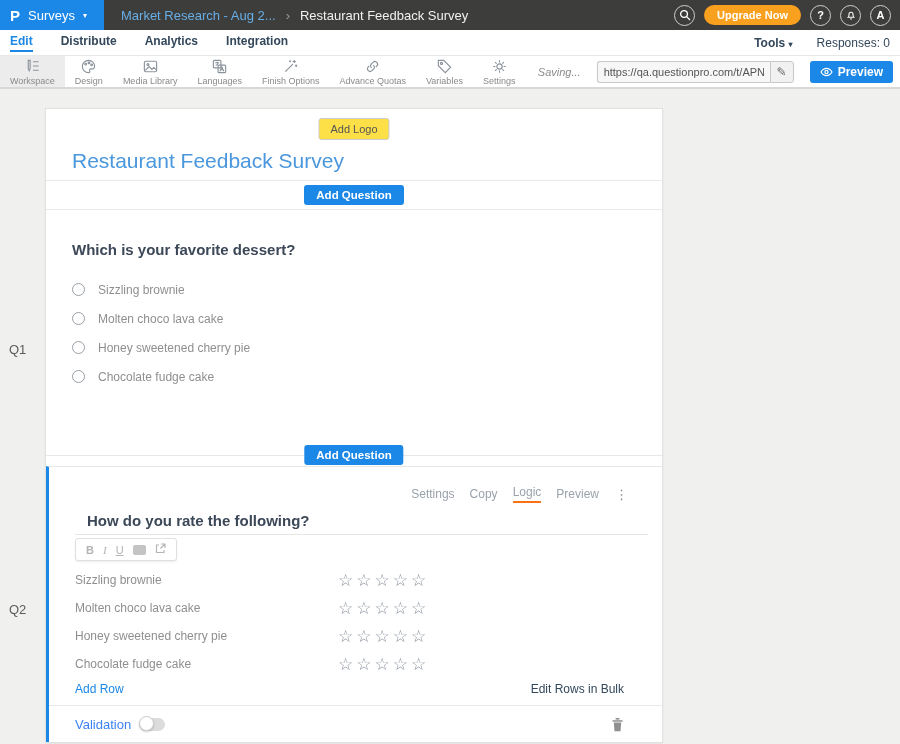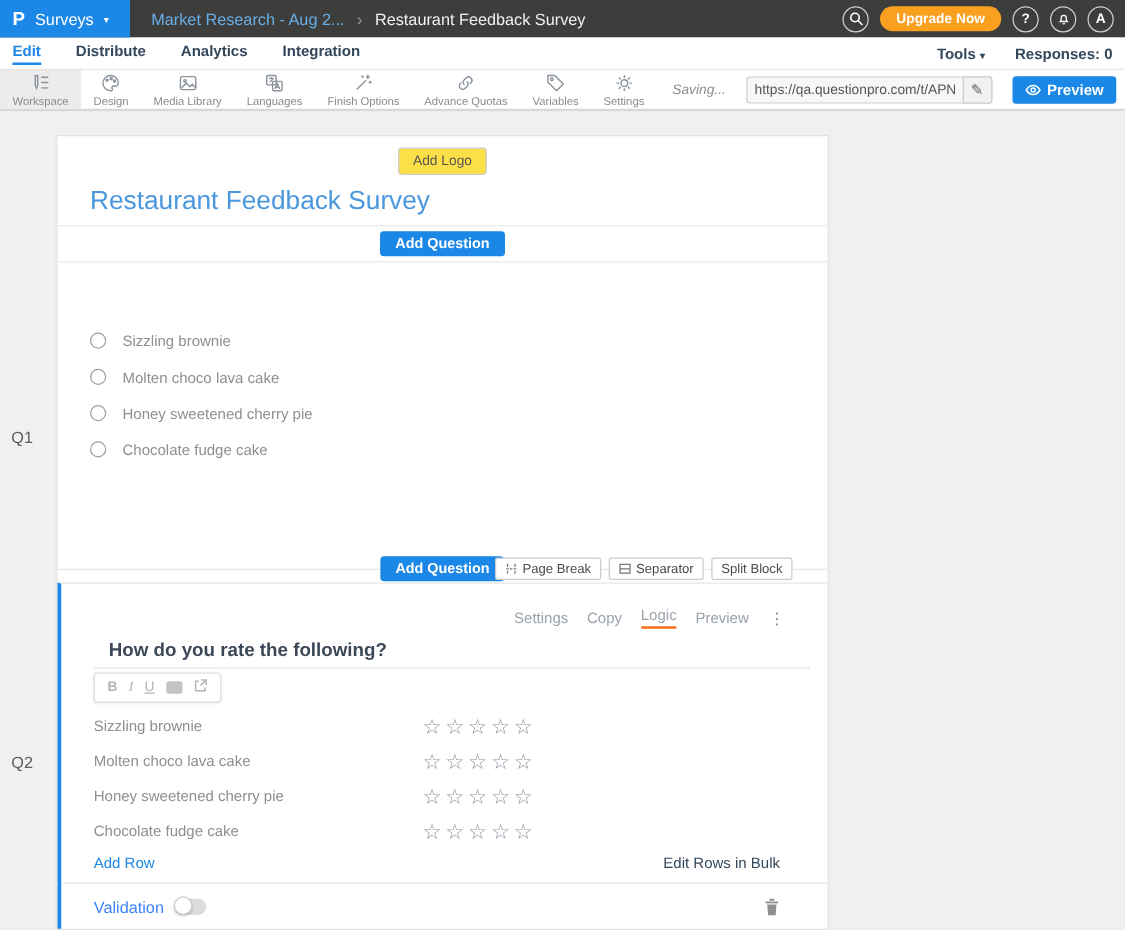--- a/index.html
+++ b/index.html
@@ -25,21 +25,21 @@
     padding:4px 13px; border-radius:11px; cursor:pointer; }
 
   
   .subnav { height:26px; background:#fff; display:flex; align-items:center; gap:28px;
     padding-left:10px; border-bottom:1px solid #e8e8e8; font-size:12px; font-weight:700; color:#33475b; }
   .tab { cursor:pointer; padding-bottom:2px; border-bottom:2px solid transparent; }
   .tab.active { color:#1b87e6; border-bottom-color:#1b87e6; }
   .subnav-right { margin-left:auto; display:flex; align-items:center; gap:24px; padding-right:10px; }
   .tools-label { cursor:pointer; }
   .tools-label .caret { font-size:8px; color:#33475b; }
-  .responses-label { font-weight:700; }
+  .responses-label { font-weight:400; }
 
   
   .qtoolbar { height:33px; background:#fff; display:flex; align-items:stretch;
     border-bottom:2px solid #d8d8d8; }
   .qt-item { display:flex; flex-direction:column; align-items:center; justify-content:center;
     gap:1px; padding:0 10px; min-width:48px; font-size:9px; color:#8a8a8a; cursor:pointer; }
   .qt-item.selected { background:#ececec; }
   .qt-item svg { stroke:#8a929b; fill:none; stroke-width:1.2; }
   .qt-right { margin-left:auto; display:flex; align-items:center; gap:16px; padding-right:7px; }
   .saving-label { font-style:italic; color:#8c8c8c; font-size:11px; }
@@ -256,20 +256,21 @@
       <span class="survey-title">Restaurant Feedback Survey</span>
     </div>
 
     <div class="section-divider"></div>
     <div class="addq-row">
       <span class="addq-btn">Add Question</span>
     </div>
     <div class="section-divider"></div>
 
     <div class="q1-section">
+      <div class="q-question">Which is your favorite dessert?</div>
       <div class="options">
 
           <div class="option-row">
             <span class="radio"></span>
             <span class="option-label">Sizzling brownie</span>
           </div>
 
           <div class="option-row">
             <span class="radio"></span>
             <span class="option-label">Molten choco lava cake</span>
@@ -283,39 +284,20 @@
           <div class="option-row">
             <span class="radio"></span>
             <span class="option-label">Chocolate fudge cake</span>
           </div>
         </div>
     </div>
 
     <div class="addq-row2">
       <div class="hairline"></div>
       <span class="addq-btn">Add Question</span>
-      <span class="block-btns">
-        <span class="block-btn">
-          <svg width="10" height="10" viewBox="0 0 10 10">
-            <path d="M2 1v2.5M8 1v2.5M2 9V6.5M8 9V6.5"></path>
-              <path d="M1 5h2M4 5h2M7 5h2"></path>
-          </svg>
-          <span>Page Break</span>
-        </span>
-        <span class="block-btn">
-          <svg width="10" height="10" viewBox="0 0 10 10">
-            <rect x="1" y="1.5" width="8" height="7"></rect>
-              <path d="M1 5h8"></path>
-          </svg>
-          <span>Separator</span>
-        </span>
-        <span class="block-btn">
-          <span>Split Block</span>
-        </span>
-      </span>
     </div>
 
     <div class="q2-block">
       <div class="q2-actions">
         <span class="q2-action">Settings</span>
         <span class="q2-action">Copy</span>
         <span class="q2-action logic">Logic</span>
         <span class="q2-action">Preview</span>
         <span class="kebab">⋮</span>
       </div>

